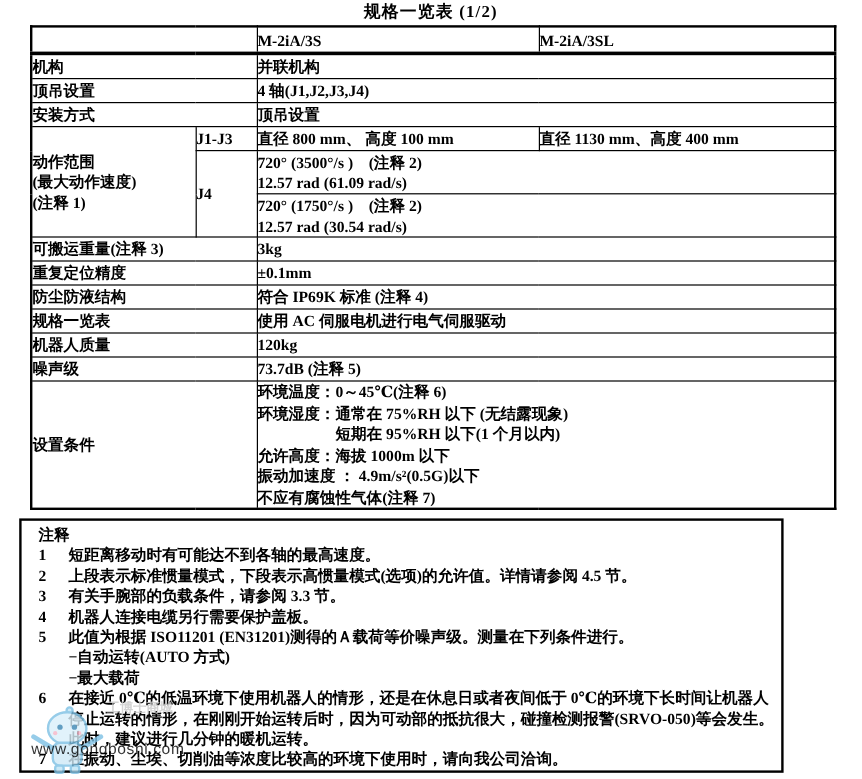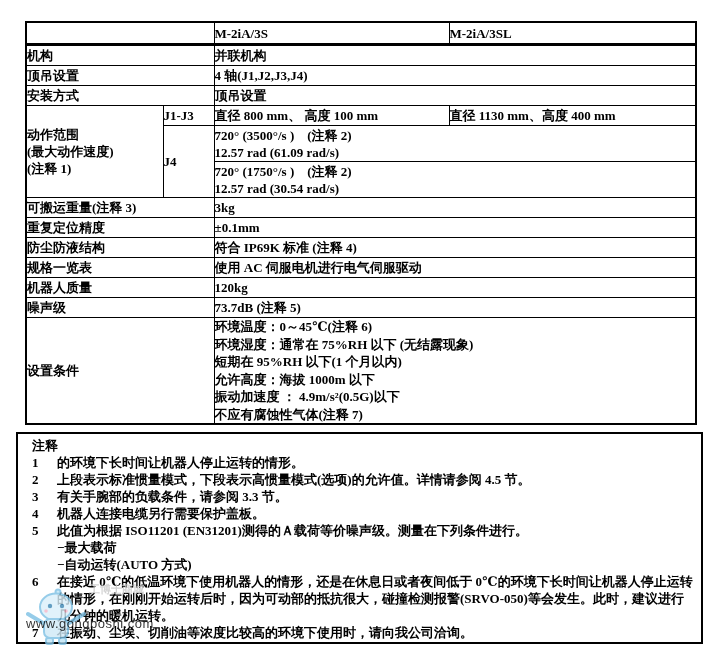--- a/index.html
+++ b/index.html
@@ -18,25 +18,25 @@
   }
   table.spec td{
     border:1px solid #000;vertical-align:middle;
     font-size:13px;line-height:17px;padding:0;overflow:hidden;
   }
   tr.hdr td{height:20px;border-bottom:3px solid #000;}
   tr.std td{height:19px;}
   tr.j4row td{height:35px;margin-left:16px;}
   td.val-left{text-align:left;padding:2px 4px 2px 5px;}
   .cell-line{white-space:nowrap;}
-  .indent-wet{}
+  .indent-wet{padding-left:65px;}
   td.install-val div{line-height:17.5px;}
   
   .notes{
-    position:absolute;left:16px;top:432px;width:687px;height:212px;
+    position:absolute;left:16px;top:432px;width:637px;height:212px;
     border:2px solid #000;box-sizing:border-box;padding:3px 6px 0 2px;
     font-size:13px;
   }
   .note-title{line-height:17px;padding-left:12px;}
   .note-row{display:flex;line-height:17px;}
   .note-num{flex:none;width:25px;padding-left:12px;}
   .note-text{flex:1;}
   
   .wm{position:absolute;left:10px;top:588px;width:170px;height:60px;pointer-events:none;}
   .wm-mascot{position:absolute;left:8px;top:0px;opacity:.8;}
@@ -47,20 +47,21 @@
   .wm-url{
     position:absolute;left:16px;top:28px;color:#000000;opacity:.8;
     font-family:"Liberation Sans",sans-serif;font-size:13px;font-weight:normal;letter-spacing:.5px;
   }
 </style>
 </head>
 <body>
 
 <div id="page">
 
+  <div class="doc-title">规格一览表 (1/2)</div>
 
   <table class="spec">
     <colgroup>
       <col style="width:137px">
         <col style="width:51px">
         <col style="width:235px">
         <col style="width:247px">
     </colgroup>
     <tbody>
       <tr class="hdr">
@@ -138,45 +139,45 @@
           <div>不应有腐蚀性气体(注释 7)</div>
         </td>
       </tr>
     </tbody>
   </table>
 
   <div class="notes">
     <div class="note-title">注释</div>
     <div class="note-row">
       <span class="note-num">1</span>
-      <span class="note-text">的环境下长时间让机器人停止运转的情形。</span>
+      <span class="note-text">短距离移动时有可能达不到各轴的最高速度。</span>
     </div>
     <div class="note-row">
       <span class="note-num">2</span>
       <span class="note-text">上段表示标准惯量模式，下段表示高惯量模式(选项)的允许值。详情请参阅 4.5 节。</span>
     </div>
     <div class="note-row">
       <span class="note-num">3</span>
       <span class="note-text">有关手腕部的负载条件，请参阅 3.3 节。</span>
     </div>
     <div class="note-row">
       <span class="note-num">4</span>
       <span class="note-text">机器人连接电缆另行需要保护盖板。</span>
     </div>
     <div class="note-row">
       <span class="note-num">5</span>
       <span class="note-text">此值为根据 ISO11201 (EN31201)测得的Ａ载荷等价噪声级。测量在下列条件进行。</span>
     </div>
     <div class="note-row">
       <span class="note-num"></span>
+      <span class="note-text">−自动运转(AUTO 方式)</span>
+    </div>
+    <div class="note-row">
+      <span class="note-num"></span>
       <span class="note-text">−最大载荷</span>
-    </div>
-    <div class="note-row">
-      <span class="note-num"></span>
-      <span class="note-text">−自动运转(AUTO 方式)</span>
     </div>
     <div class="note-row">
       <span class="note-num">6</span>
       <span class="note-text">在接近 0℃的低温环境下使用机器人的情形，还是在休息日或者夜间低于 0℃的环境下长时间让机器人停止运转的情形，在刚刚开始运转后时，因为可动部的抵抗很大，碰撞检测报警(SRVO-050)等会发生。此时，建议进行几分钟的暖机运转。</span>
     </div>
     <div class="note-row">
       <span class="note-num">7</span>
       <span class="note-text">在振动、尘埃、切削油等浓度比较高的环境下使用时，请向我公司洽询。</span>
     </div>
   </div>

